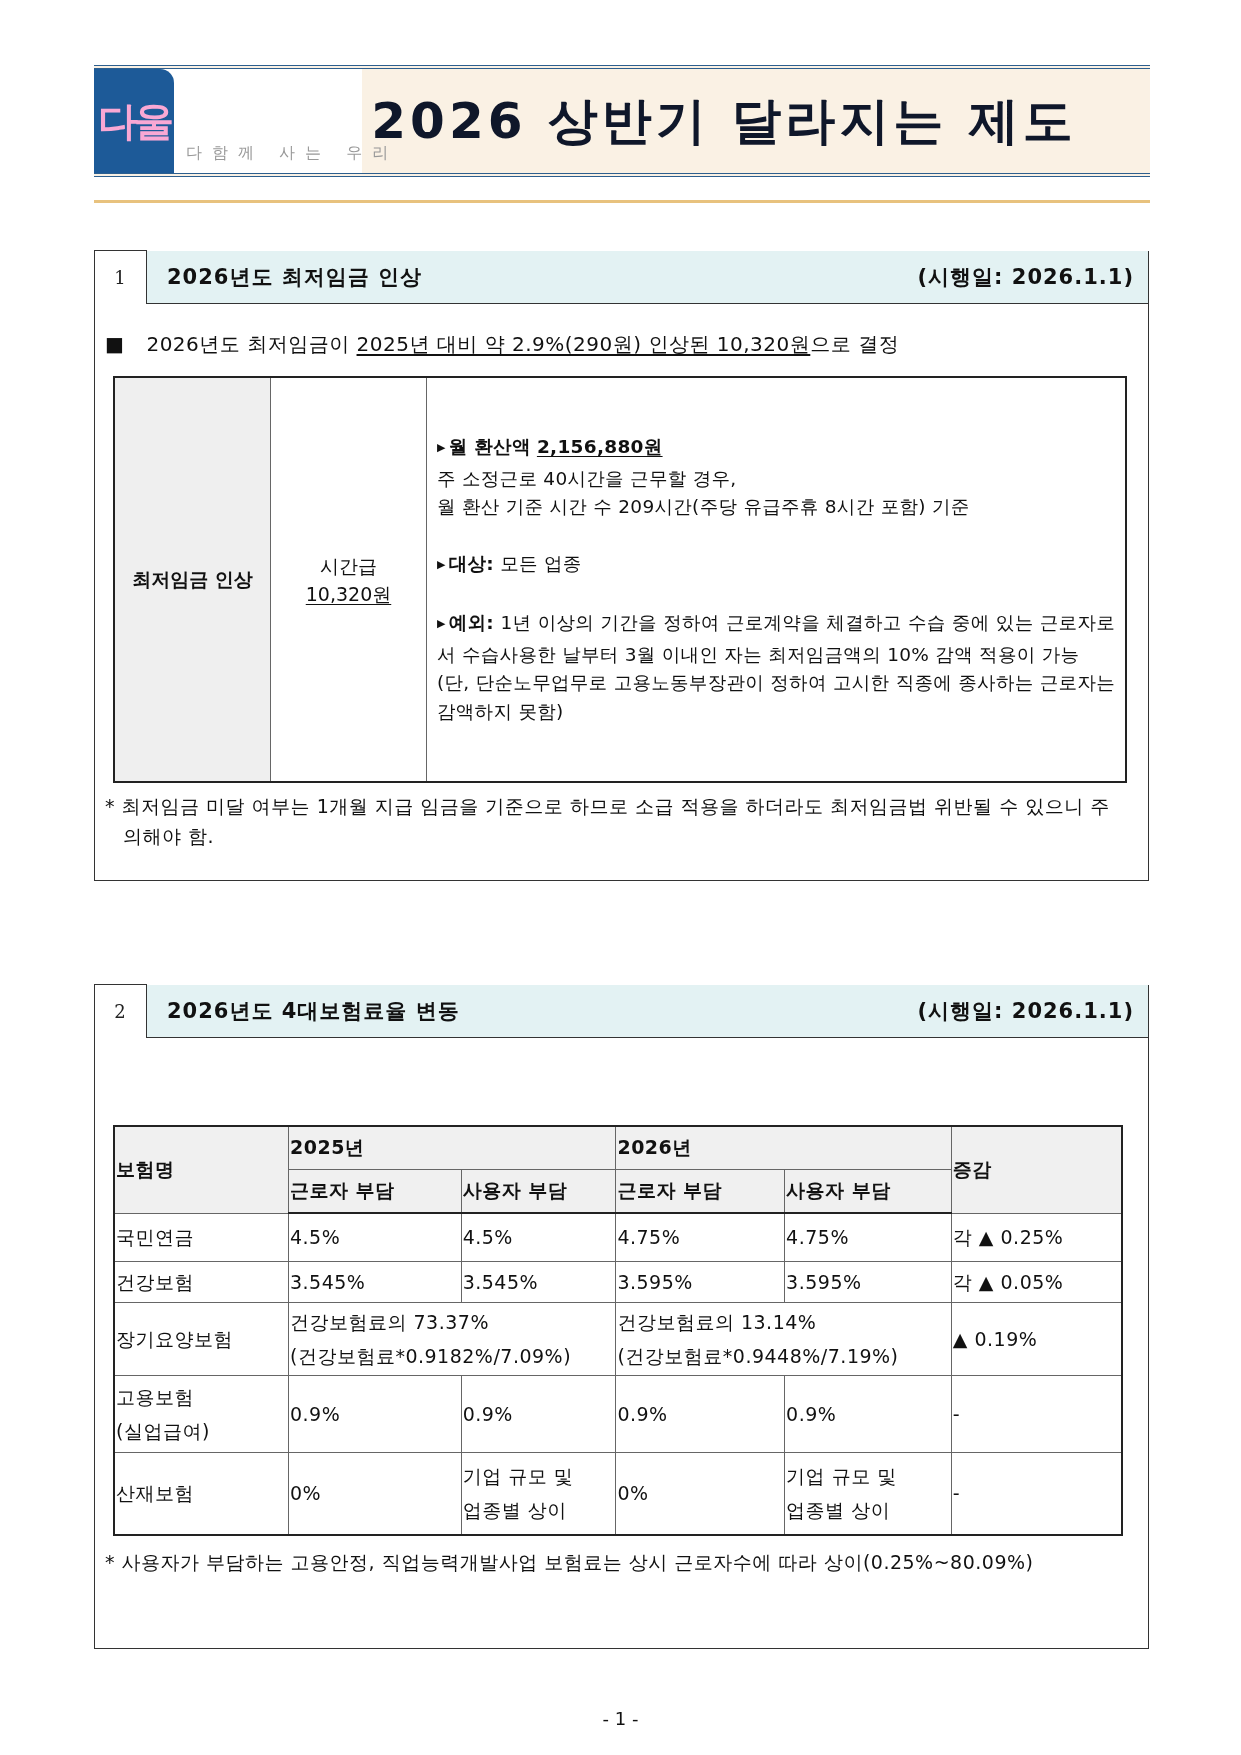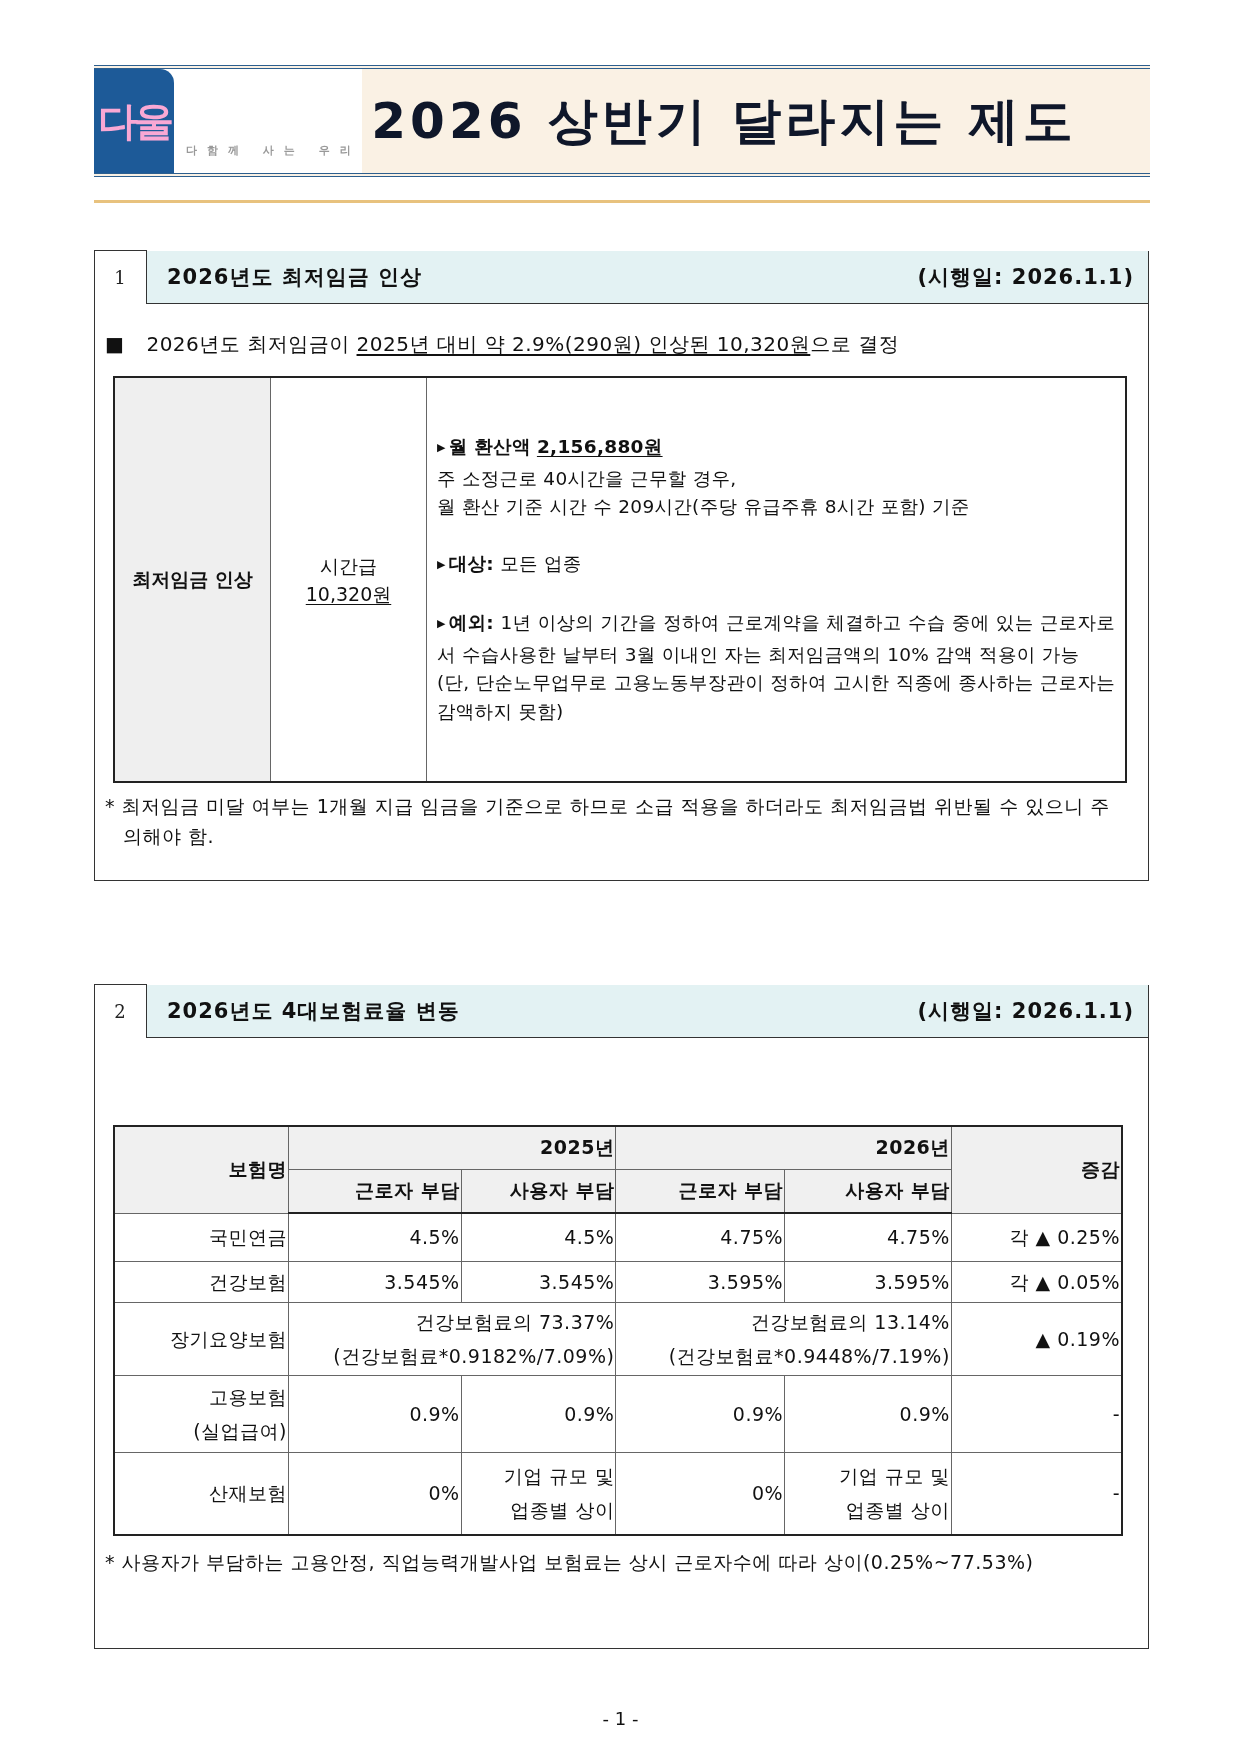--- a/index.html
+++ b/index.html
@@ -9,21 +9,21 @@
 
   
   .banner { left: 94px; top: 65px; width: 1056px; height: 112px;
             border-top: 4px double #2d5f8f; border-bottom: 4px double #2d5f8f;
             box-sizing: border-box; background: #faf1e4; }
   .logo-block { position: absolute; left: 0; top: 0; width: 268px; height: 100%; background: #ffffff; }
   .logo-mark { position: absolute; left: 0; top: 0; width: 80px; height: 100%; background: #1d5a98;
                border-top-right-radius: 14px; color: #f9a8d4; display: flex; align-items: center; justify-content: center;
                font-weight: bold; font-size: 40px; letter-spacing: -4px; }
   .logo-text { position: absolute; left: 86px; top: 12px; font-size: 36px; font-weight: bold; color: #1d5a98; letter-spacing: -1px; white-space: nowrap; }
-  .logo-tag { position: absolute; left: 92px; top: 74px; font-size: 11px; color: #999; letter-spacing: 10px; white-space: nowrap; font-weight: bold; }
+  .logo-tag { position: absolute; left: 92px; top: 74px; font-size: 16px; color: #999; letter-spacing: 10px; white-space: nowrap; }
   .banner-title { position: absolute; left: 268px; right: 0; top: 0; height: 100%;
                   display: flex; align-items: center; justify-content: center;
                   font-size: 50px; font-weight: bold; letter-spacing: 4px; color: #0f172a; padding-right: 64px; box-sizing: border-box; }
   .gold-rule { left: 94px; top: 200px; width: 1056px; height: 3px; background: #e8c27e; }
 
   
   .section { left: 94px; width: 1055px; border: 1.5px solid #333; box-sizing: border-box; border-top: none; }
   .sec-head { position: absolute; left: 0; right: 0; top: 0; height: 53px; background: #e3f2f3;
               border-bottom: 1.5px solid #333; box-sizing: border-box; }
   .sec-num { position: absolute; left: -1.5px; top: -1.5px; width: 53px; height: 54px; background: #fff;
@@ -45,21 +45,21 @@
   .t1 td { border: 1px solid #666; vertical-align: middle; text-align: center; font-size: 19px; }
   .t1 .c-label { width: 153px; background: #efefef; font-weight: bold; }
   .t1 .c-rate { width: 153px; line-height: 28px; }
   .t1 .c-desc { text-align: left; padding: 0 10px 0 10px; line-height: 28.5px; font-size: 18.5px; letter-spacing: 0.3px; }
   .tri { font-size: 11px; display: inline-block; transform: translateY(-2px); margin-right: 3px; }
   .b { font-weight: bold; }
   .gap { height: 28px; }
 
   
   .t2 { position: absolute; left: 18px; top: 140px; width: 1010px; border: 2px solid #222; }
-  .t2 td, .t2 th { border: 1px solid #666; text-align: right; vertical-align: middle; font-size: 19px; font-weight: normal; letter-spacing: 0.5px; }
+  .t2 td, .t2 th { border: 1px solid #666; text-align: left; vertical-align: middle; font-size: 19px; font-weight: normal; letter-spacing: 0.5px; }
   .t2 thead th { background: #f0f0f0; font-weight: bold; height: 40px; }
   .t2 thead tr:last-child th { border-bottom: 2px solid #222; }
   .t2 tbody td { line-height: 34px; }
 </style>
 </head>
 <body>
 
 <div class="abs banner">
   <div class="logo-block">
     <div class="logo-mark">다울</div>
@@ -191,16 +191,16 @@
         <td>0%</td>
         <td>
           <div>기업 규모 및</div>
           <div>업종별 상이</div>
         </td>
         <td>-</td>
       </tr>
     </tbody>
   </table>
 
-  <div class="abs note" style="left:10px; top:562px; white-space:nowrap;">* 사용자가 부담하는 고용안정, 직업능력개발사업 보험료는 상시 근로자수에 따라 상이(0.25%~77.53%)</div>
+  <div class="abs note" style="left:10px; top:562px; white-space:nowrap;">* 사용자가 부담하는 고용안정, 직업능력개발사업 보험료는 상시 근로자수에 따라 상이(0.25%~80.09%)</div>
 </div>
 
 <div class="abs" style="left:0; width:1241px; top:1708px; text-align:center; font-size:18px;">- 1 -</div>
 
 </body></html>

